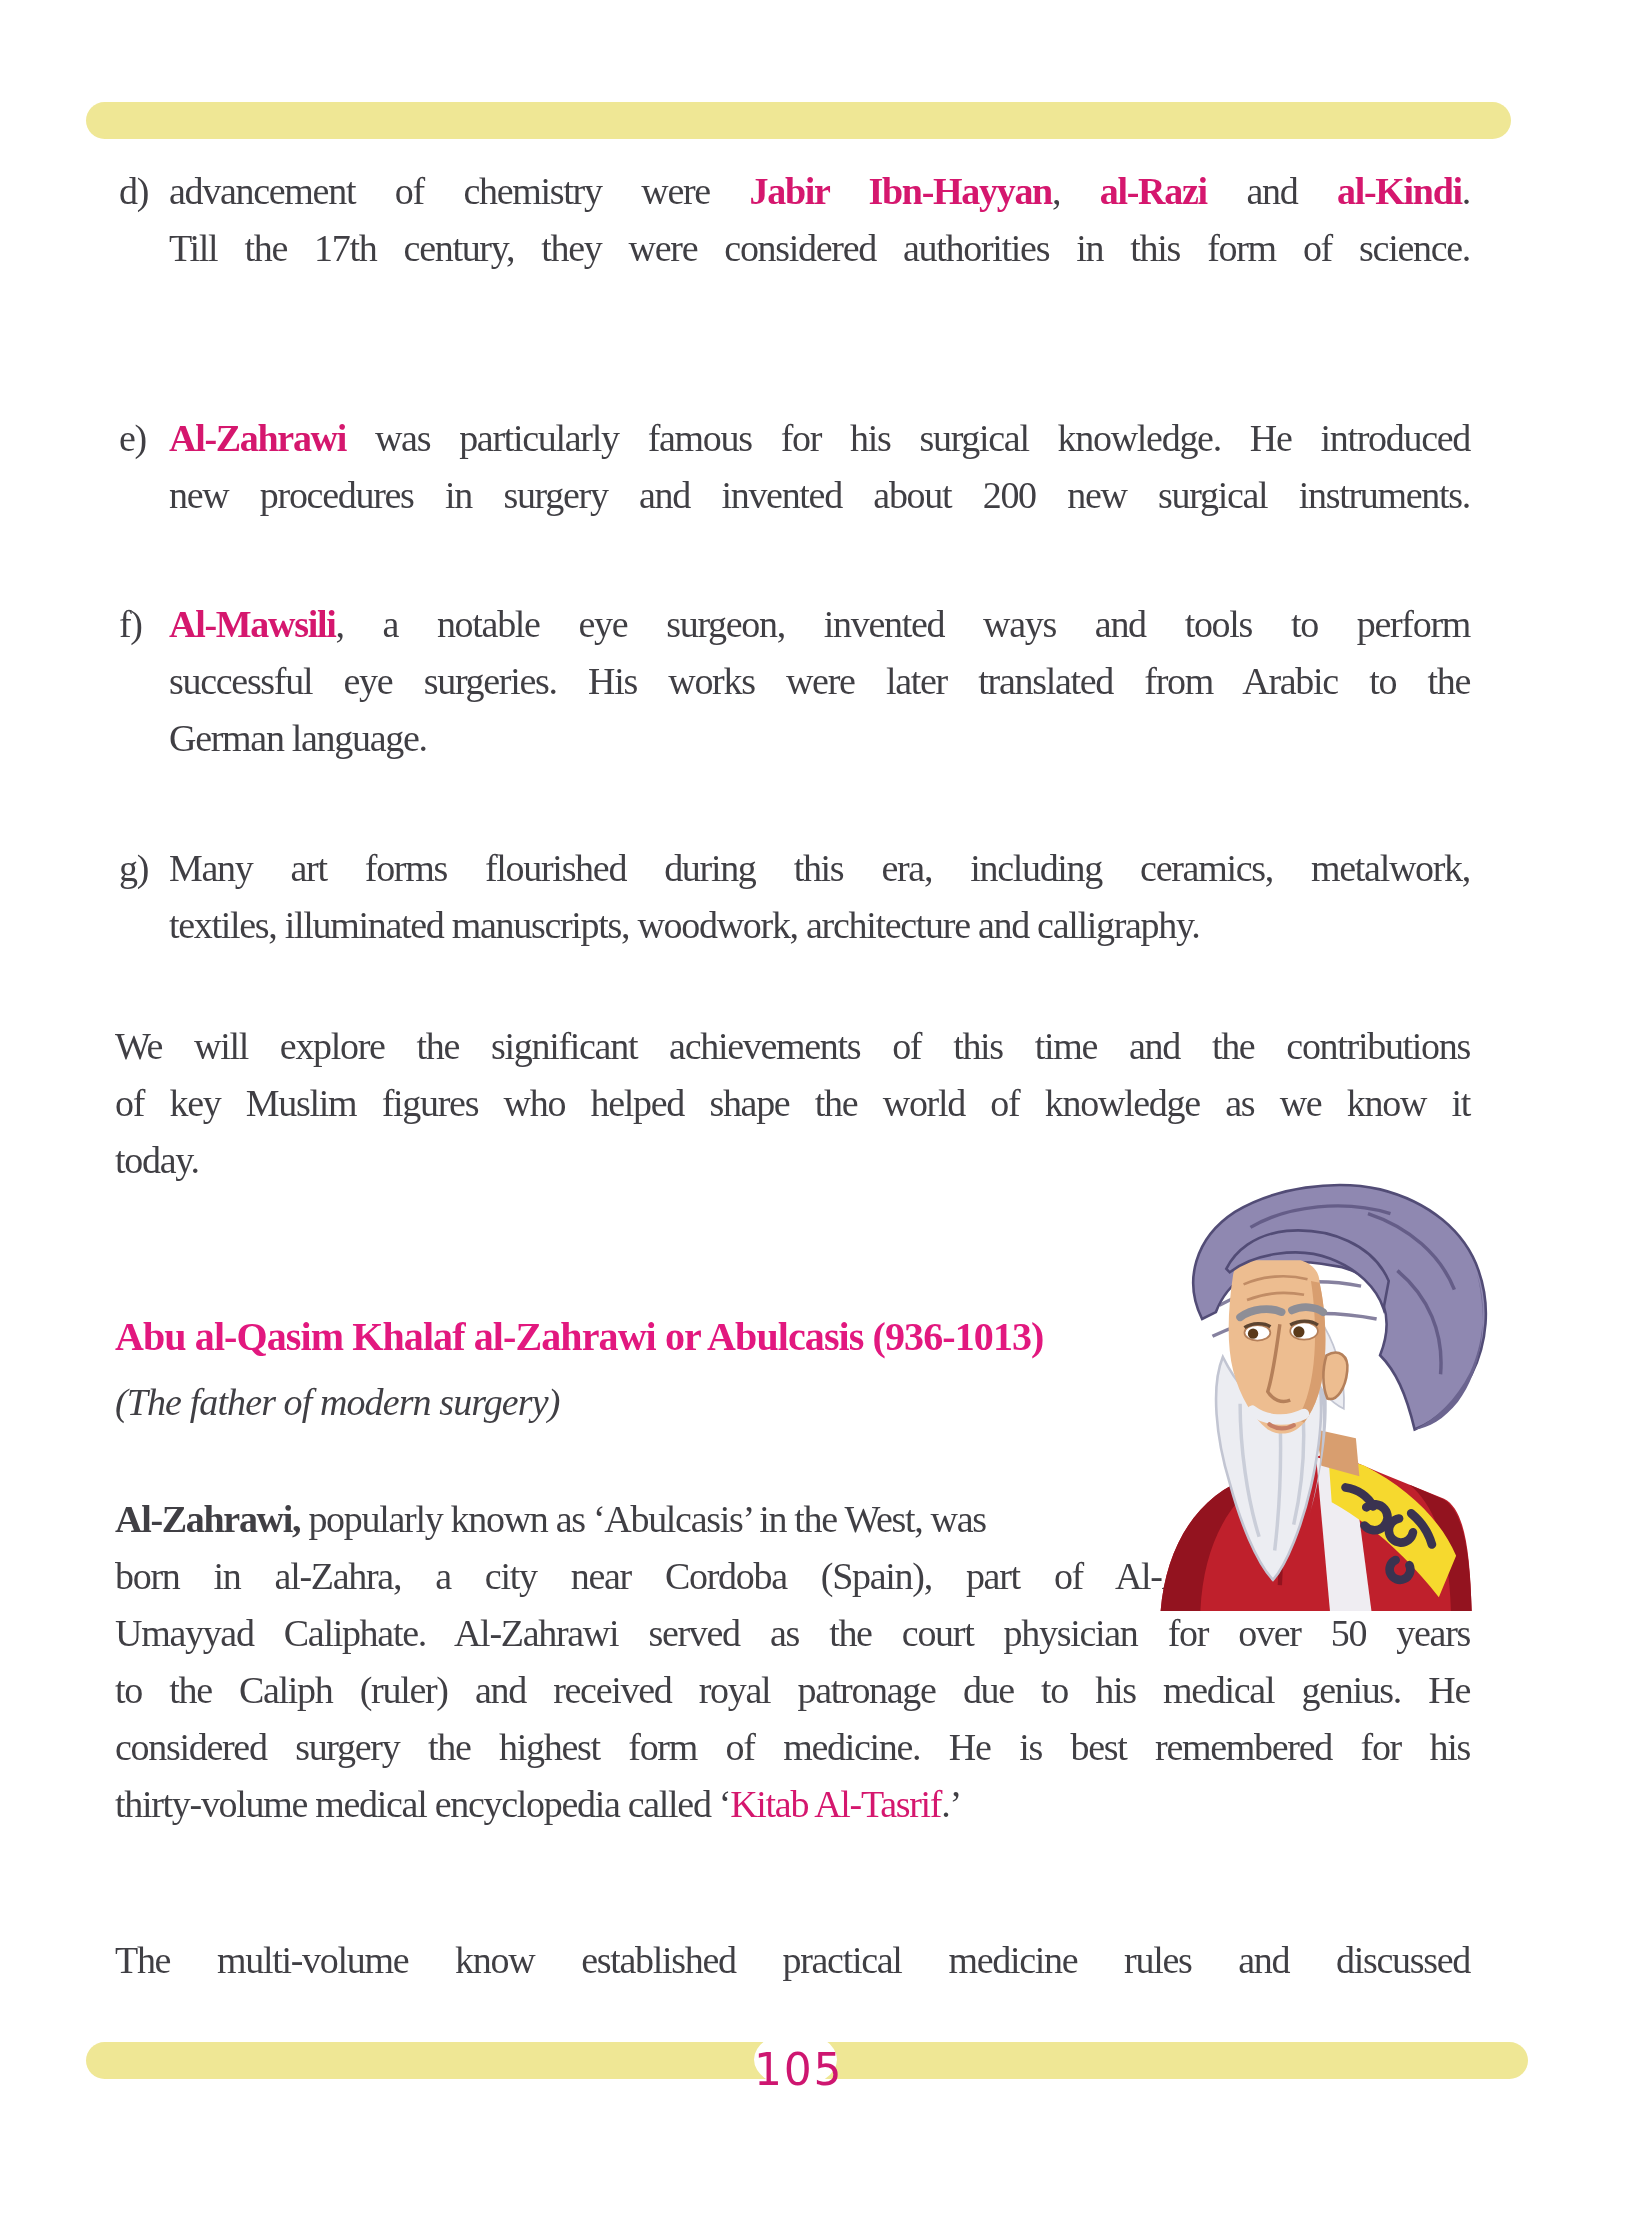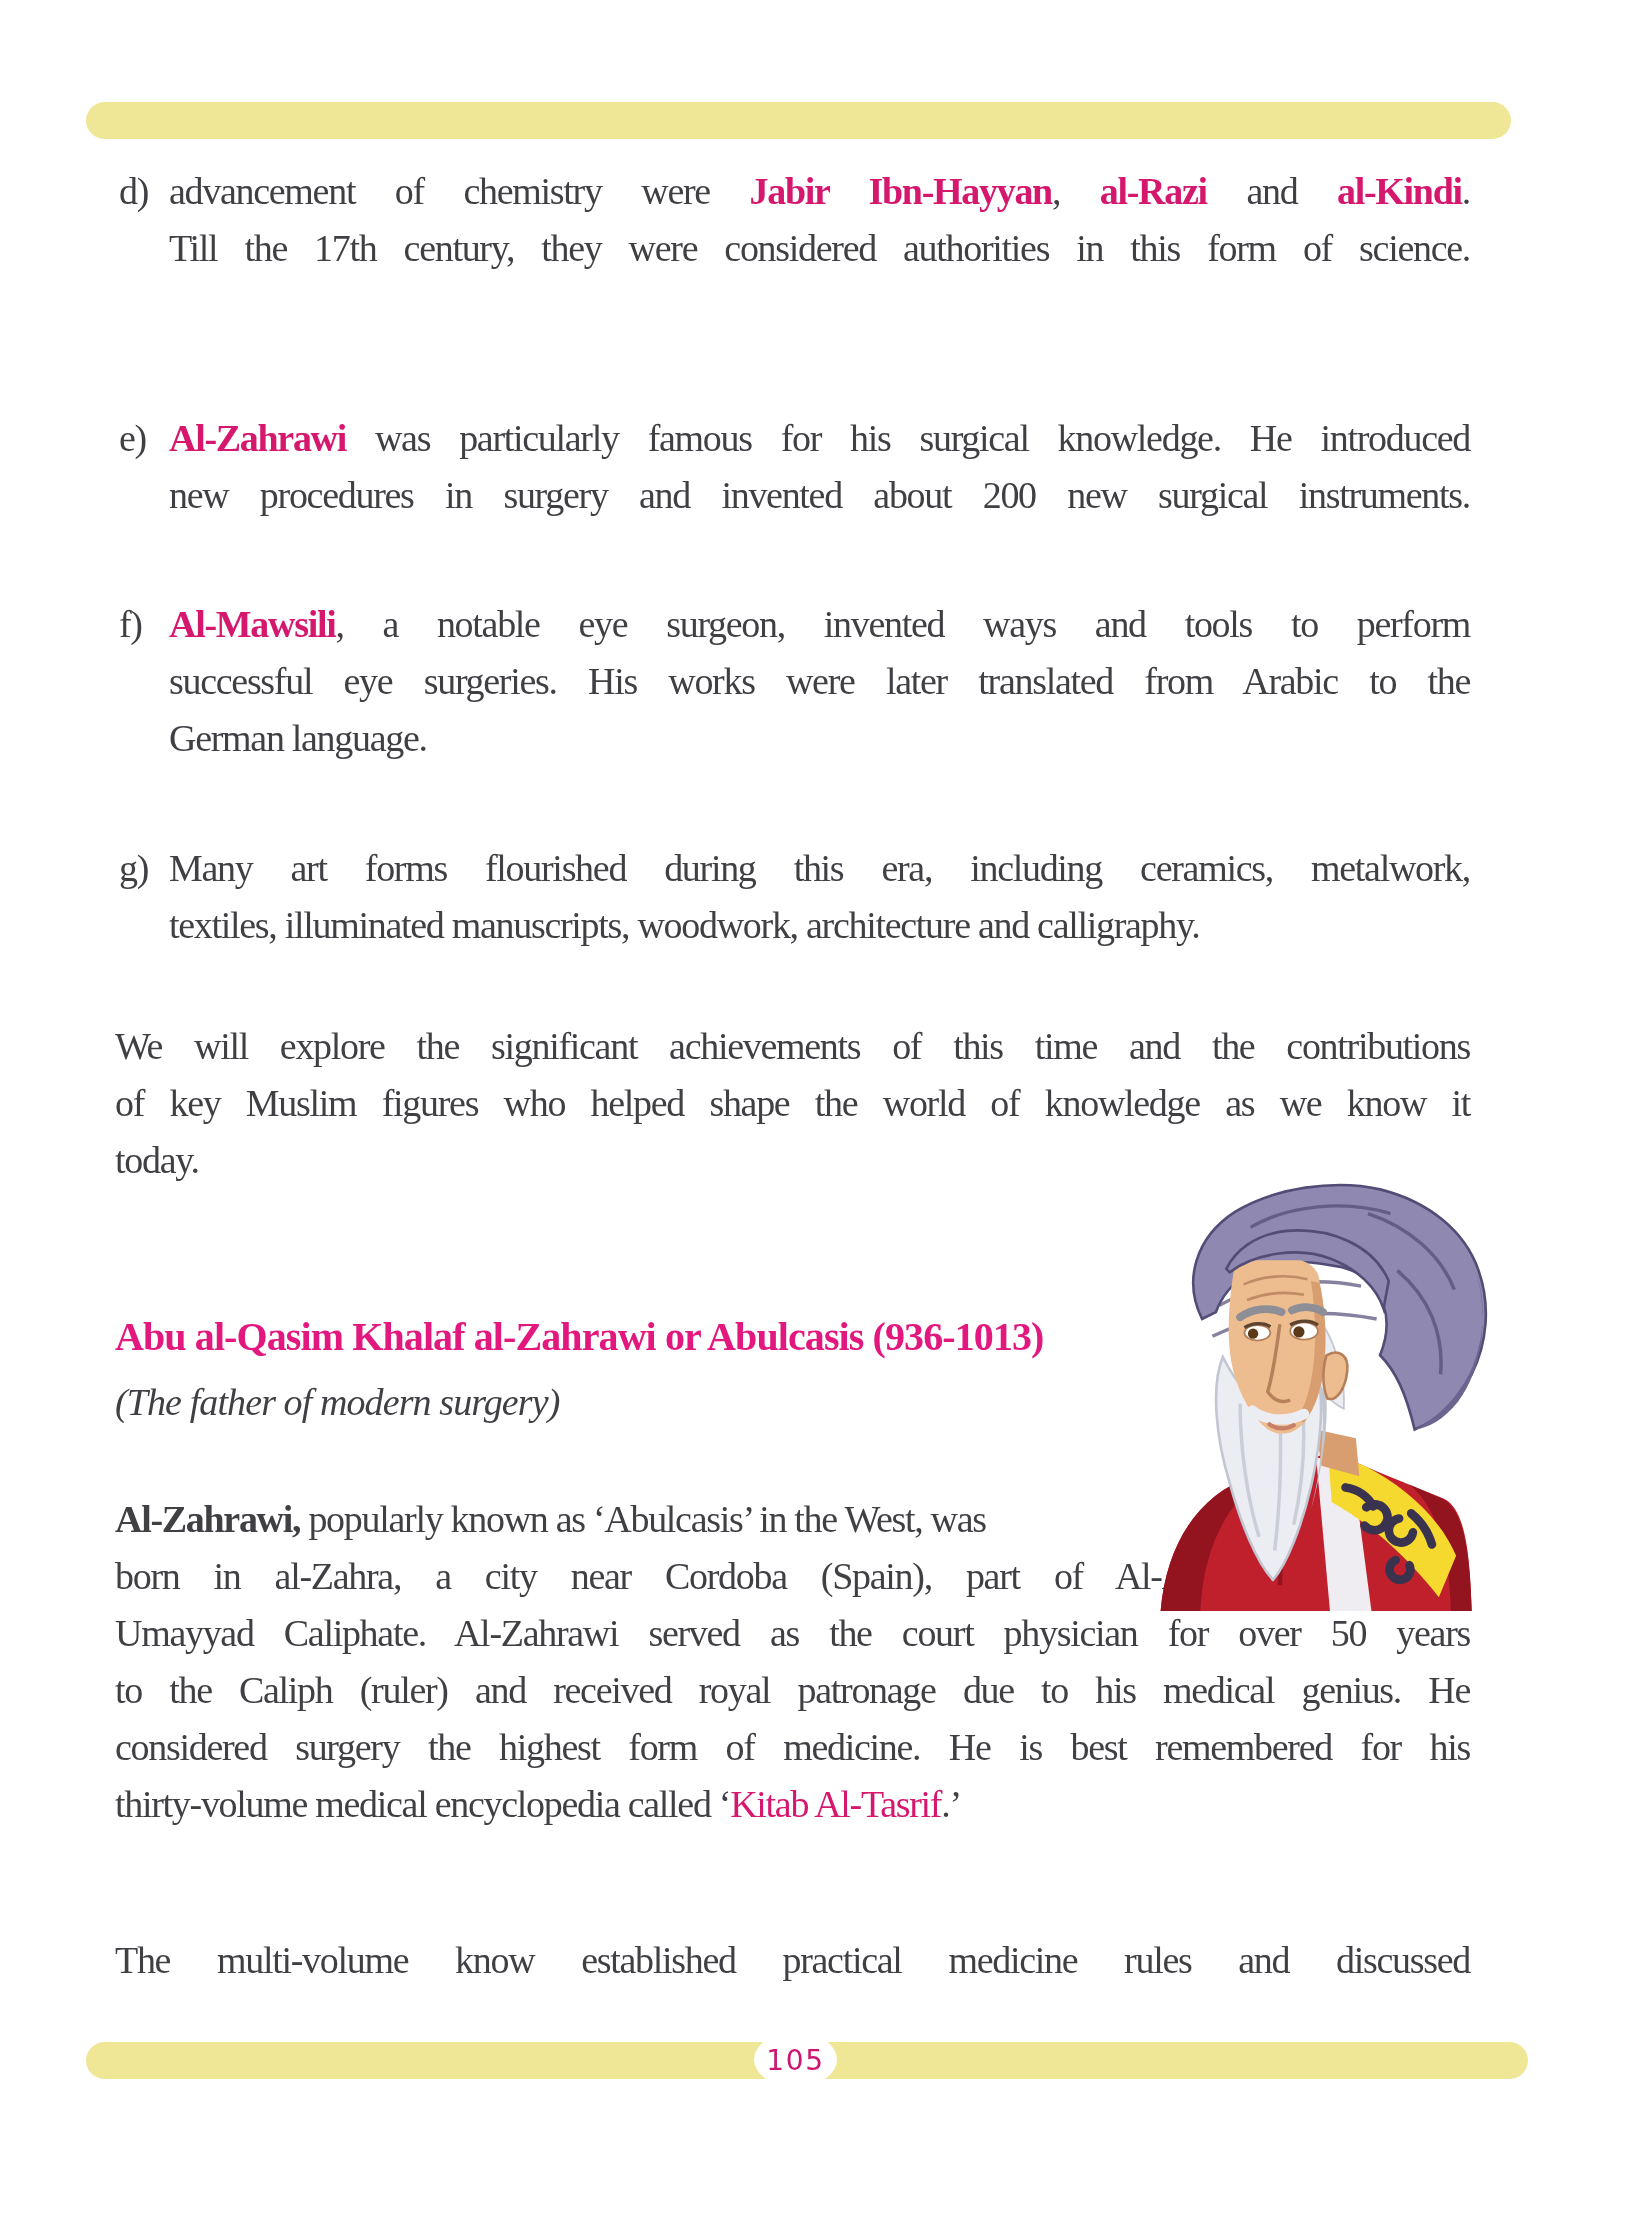--- a/index.html
+++ b/index.html
@@ -3,21 +3,21 @@
 <meta charset="utf-8">
 <style>
   html,body{margin:0;padding:0;background:#ffffff;}
   .page{position:relative;width:1644px;height:2214px;background:#ffffff;overflow:hidden;
         font-family:"Liberation Serif","DejaVu Serif",serif;color:var(--ink,#403f44);}
   .bar{position:absolute;height:37px;border-radius:19px;background:var(--bar_yellow,#efe795);}
   #bar-top{left:86px;top:102px;width:1425px;}
   #bar-bottom{left:86px;top:2042px;width:1442px;}
   .notch{position:absolute;left:754px;top:2032px;width:83px;height:55px;border-radius:50%;background:#ffffff;}
   .pagenum{position:absolute;left:754px;top:2044px;width:83px;text-align:center;
-           font-family:"DejaVu Sans","Liberation Sans",sans-serif;font-size:28px;letter-spacing:1.7px;
+           font-family:"DejaVu Sans","Liberation Sans",sans-serif;font-size:44px;letter-spacing:1.7px;
            color:var(--page_pink,#ce1670);}
   .block{position:absolute;font-size:38px;line-height:57px;letter-spacing:-1.3px;}
   .line{text-align:left;}
   .line.fill{text-align:justify;text-align-last:justify;}
   .item-label{position:absolute;left:-50px;top:0;}
   #blk-d{left:169px;top:163px;width:1301px;}
   #blk-e{left:169px;top:410px;width:1301px;}
   #blk-f{left:169px;top:596px;width:1301px;}
   #blk-g{left:169px;top:840px;width:1301px;}
   #blk-intro{left:115px;top:1018px;width:1355px;}

